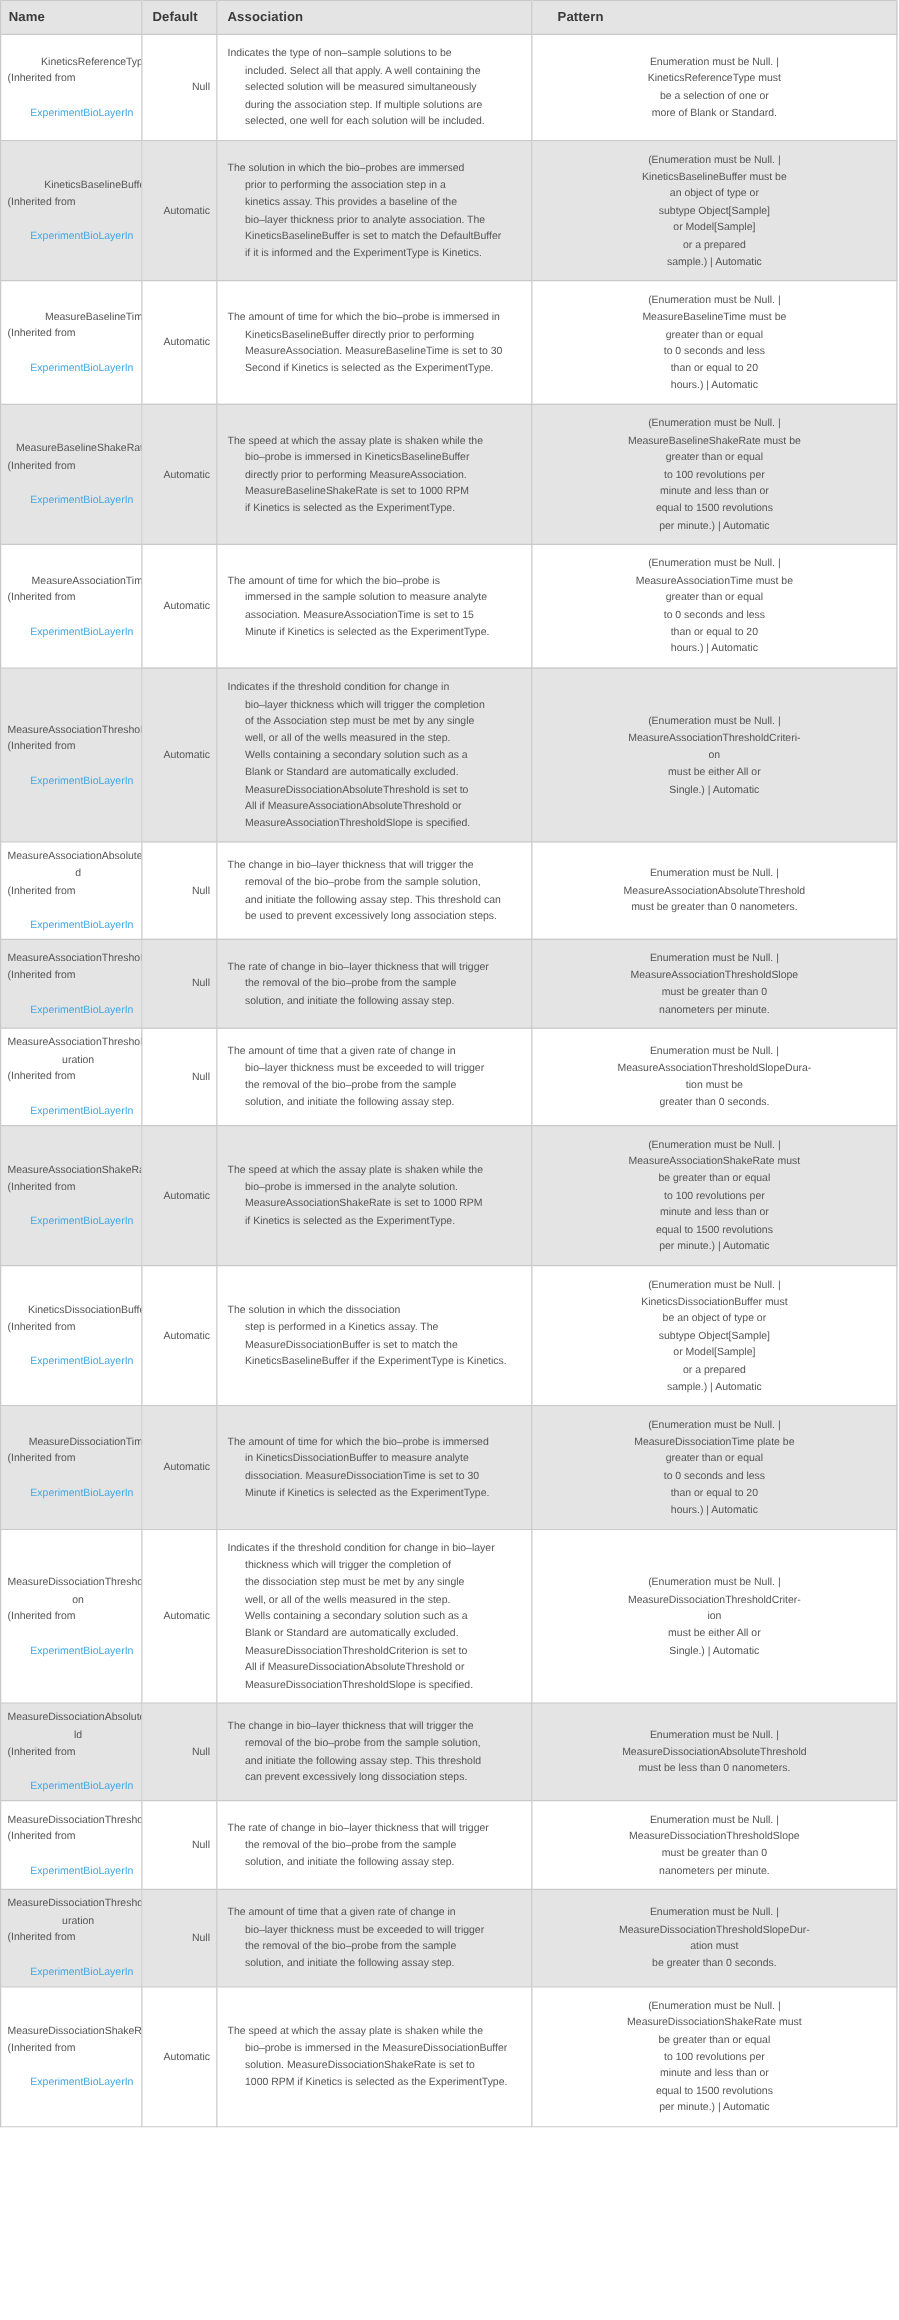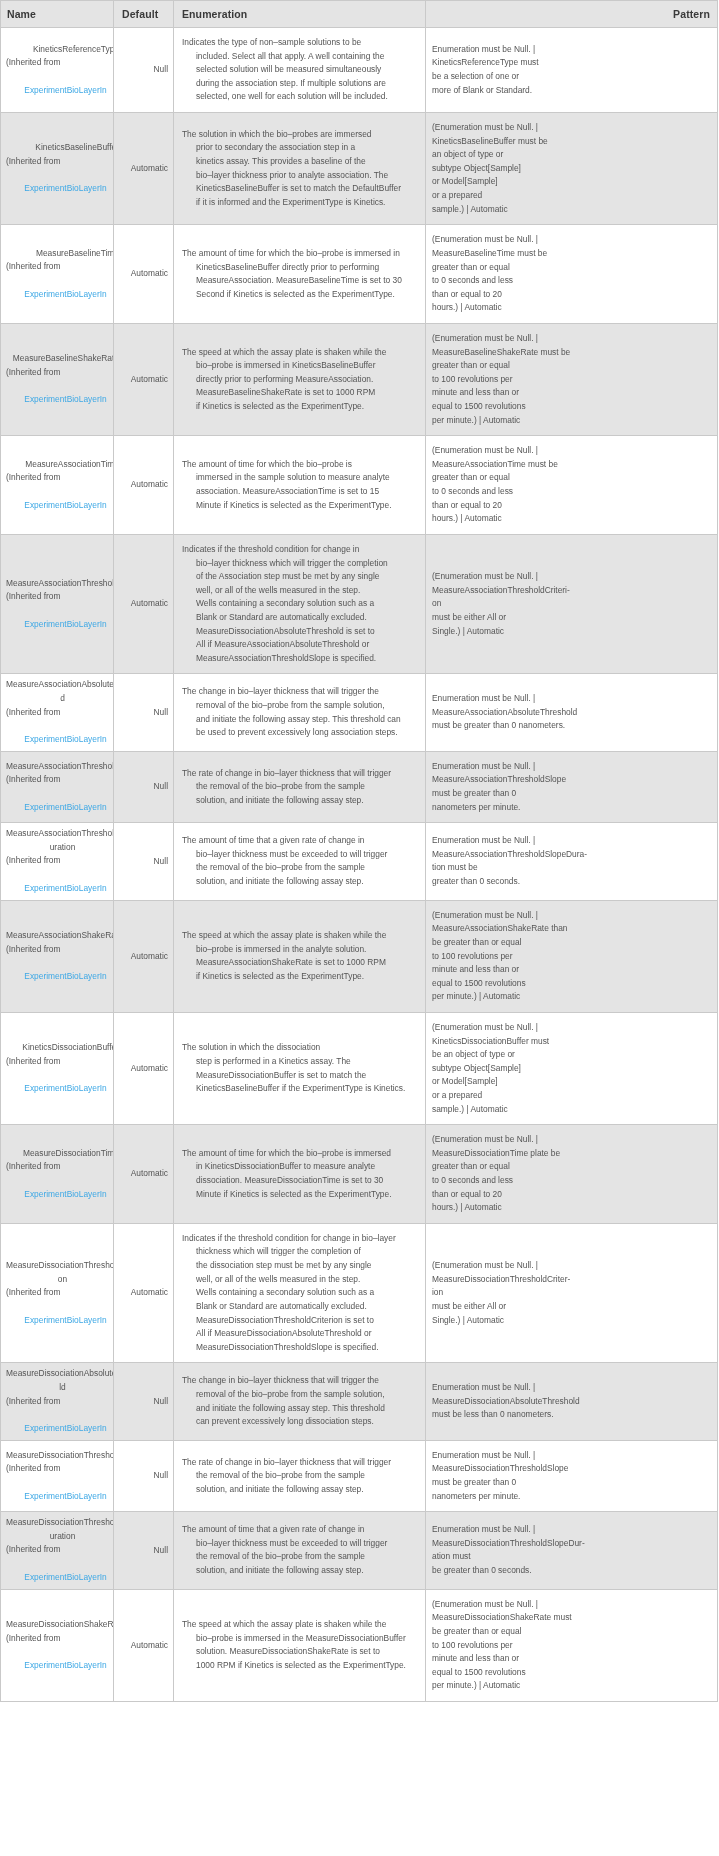--- a/index.html
+++ b/index.html
@@ -31,21 +31,21 @@
     font-size: 10.5px;
     font-weight: bold;
     color: #3a3a3a;
     text-align: left;
     padding: 7px 7px 7px 6px;
     vertical-align: middle;
     letter-spacing: 0.1px;
   }
   thead th.h-default { padding-left: 8px; }
   thead th.h-desc    { padding-left: 8px; }
-  thead th.h-pattern { padding-left: 20px; text-align: right; }
+  thead th.h-pattern { padding-left: 20px; }
 
   tbody tr.alt > td { background: #e4e4e4; }
   tbody tr > td     { background: #ffffff; }
 
   tbody td {
     border: 1px solid #c9c9c9;
     vertical-align: middle;
     font-size: 8.4px;
     line-height: 1.62;
     color: #555555;
@@ -93,40 +93,40 @@
   }
   .desc-line {
     display: block;
     white-space: nowrap;
   }
   .desc-line.ind { padding-left: 14px; }
 
   
   td.cell-pattern {
     padding: 8px 6px 8px 6px;
-    text-align: left;
+    text-align: center;
   }
   .pat-block { display: block; }
   .pat-line  { display: block; white-space: nowrap; }
 </style>
 </head>
 <body>
 
 <table class="doc-table">
   <colgroup>
     <col class="c-name">
       <col class="c-default">
       <col class="c-desc">
       <col class="c-pattern">
   </colgroup>
   <thead>
     <tr>
       <th class="h-name">Name</th>
       <th class="h-default">Default</th>
-      <th class="h-desc">Enumeration</th>
+      <th class="h-desc">Association</th>
       <th class="h-pattern">Pattern</th>
     </tr>
   </thead>
   <tbody id="tbody">
       <tr>
         <td class="cell-name">
           <span class="name-inner">
             <span class="name-line first">KineticsReferenceType</span>
             <span class="name-line name-inherit">(Inherited from</span>
             <span class="name-line name-link-line"><a class="name-link" href="#">ExperimentBioLayerIn</a></span>
@@ -156,21 +156,21 @@
           <span class="name-inner">
             <span class="name-line first">KineticsBaselineBuffer</span>
             <span class="name-line name-inherit">(Inherited from</span>
             <span class="name-line name-link-line"><a class="name-link" href="#">ExperimentBioLayerIn</a></span>
           </span>
         </td>
         <td class="cell-default">Automatic</td>
         <td class="cell-desc">
           <span class="desc-block">
             <span class="desc-line">The solution in which the bio–probes are immersed</span>
-            <span class="desc-line ind">prior to secondary the association step in a</span>
+            <span class="desc-line ind">prior to performing the association step in a</span>
             <span class="desc-line ind">kinetics assay. This provides a baseline of the</span>
             <span class="desc-line ind">bio–layer thickness prior to analyte association.  The</span>
             <span class="desc-line ind">KineticsBaselineBuffer is set to match the DefaultBuffer</span>
             <span class="desc-line ind">if it is informed and the ExperimentType is Kinetics.</span>
           </span>
         </td>
         <td class="cell-pattern">
           <span class="pat-block">
             <span class="pat-line">(Enumeration must be Null. |</span>
             <span class="pat-line">KineticsBaselineBuffer must be</span>
@@ -391,21 +391,21 @@
           <span class="desc-block">
             <span class="desc-line">The speed at which the assay plate is shaken while the</span>
             <span class="desc-line ind">bio–probe is immersed in the analyte solution.</span>
             <span class="desc-line ind">MeasureAssociationShakeRate is set to 1000 RPM</span>
             <span class="desc-line ind">if Kinetics is selected as the ExperimentType.</span>
           </span>
         </td>
         <td class="cell-pattern">
           <span class="pat-block">
             <span class="pat-line">(Enumeration must be Null. |</span>
-            <span class="pat-line">MeasureAssociationShakeRate than</span>
+            <span class="pat-line">MeasureAssociationShakeRate must</span>
             <span class="pat-line">be greater than or equal</span>
             <span class="pat-line">to 100 revolutions per</span>
             <span class="pat-line">minute and less than or</span>
             <span class="pat-line">equal to 1500 revolutions</span>
             <span class="pat-line">per minute.) | Automatic</span>
           </span>
         </td>
       </tr>
       <tr>
         <td class="cell-name">

